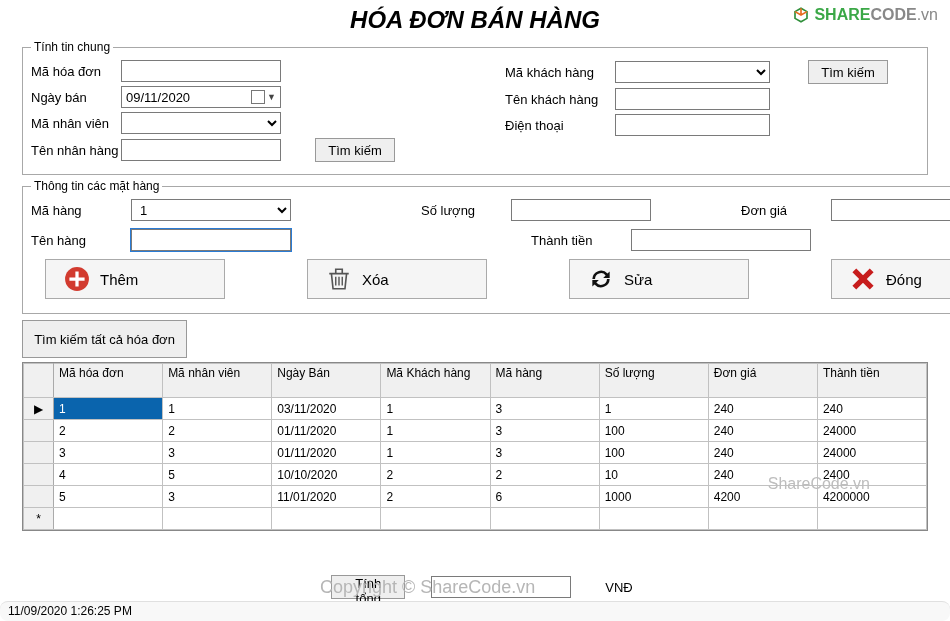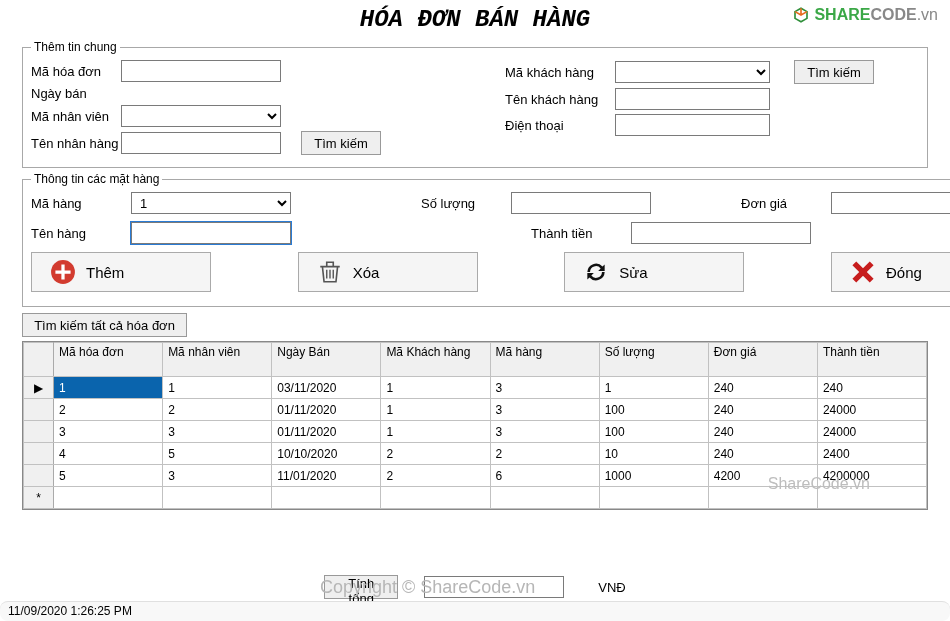--- a/index.html
+++ b/index.html
@@ -1,18 +1,18 @@
 <!DOCTYPE html>
 <html><head>
 <meta charset="utf-8">
 <style>
 * { box-sizing: border-box; margin: 0; padding: 0; font-family: "Segoe UI", Tahoma, sans-serif; }
 body { background: #fff; width: 950px; height: 621px; position: relative; font-size: 13px; overflow: hidden; }
 .header { position: relative; height: 38px; }
-.title { font-family: Liberation Mono, monospace; font-style: italic; font-weight: bold; font-size: 24px; text-align: center; padding-top: 6px; }
+.title { font-family: Liberation Sans, sans-serif; font-style: italic; font-weight: bold; font-size: 24px; text-align: center; padding-top: 6px; }
 .logo { position: absolute; top: 6px; right: 12px; font-weight: bold; color: #5e5e5e; font-size: 16px; display: flex; align-items: center; gap: 4px; }
 .logo .ico { width: 18px; height: 18px; }
 .logo strong { color: #3ba847; }
 .logo .c { color: #888; }
 .logo .vn { color: #888; font-weight: normal; }
 
 fieldset { border: 1px solid #a8a8a8; margin: 2px 22px 4px 22px; padding: 6px 8px 8px 8px; position: relative; }
 legend { font-size: 12px; padding: 0 3px; }
 
 .row { display: flex; align-items: center; margin-bottom: 4px; }
@@ -25,28 +25,28 @@
 select { height: 22px; background: #fff; }
 .w160 { width: 160px; }
 .w155 { width: 155px; }
 .w140 { width: 140px; }
 .w180 { width: 180px; }
 
 .datebox { display: inline-flex; align-items: center; width: 160px; height: 22px; border: 1px solid #7a7a7a; padding: 0 4px; }
 .datebox .cal { width: 14px; height: 14px; border: 1px solid #777; margin-left: auto; }
 .datebox .drop { font-size: 9px; margin-left: 2px; color: #444; }
 
-button { font-size: 13px; font-family: inherit; background: #efefef; border: 1px solid #999; height: 24px; padding: 0 10px; cursor: pointer; }
+button { font-size: 13px; font-family: inherit; background: #efefef; border: 1px solid #999; height: 24px; padding: 0 10px; cursor: pointer; margin-left: 14px; }
 button.w80 { width: 80px; }
 
 .btnrow { display: flex; justify-content: space-between; padding: 4px 0 6px 0; }
 .bigbtn { width: 180px; height: 40px; display: flex; align-items: center; justify-content: flex-start; padding-left: 18px; gap: 10px; border: 1px solid #aaa; background: #f5f5f5; font-size: 15px; }
 .bigbtn svg { width: 26px; height: 26px; }
 
-.searchall { margin: 2px 0 4px 22px; width: 165px; height: 24px; }
+.searchall { margin: 2px 0 4px 22px; width: 165px; height: 38px; }
 
 .table-wrap { margin: 0 22px; border: 1px solid #888; background: #fff; }
 table { border-collapse: collapse; width: 100%; table-layout: fixed; }
 th, td { border: 1px solid #c1c1c1; padding: 3px 5px; font-size: 12px; text-align: left; height: 22px; overflow: hidden; white-space: nowrap; }
 th { background: #f0f0f0; font-weight: normal; vertical-align: top; height: 34px; white-space: normal; line-height: 1.15; }
 .rowhdr { width: 30px; background: #f0f0f0; border-right: 1px solid #aaa; text-align: center; }
 .sel { background: #0a64ad; color: #fff; }
 
 .footer { position: absolute; bottom: 22px; left: 0; right: 0; display: flex; align-items: center; justify-content: center; gap: 26px; }
 .footer .copy { position: absolute; left: 320px; color: #b6b6b6; font-size: 18px; pointer-events: none; }
@@ -72,29 +72,34 @@
         <g fill="none" stroke="#2f8f3a" stroke-width="2.2">
           <path d="M12 3 L20 7.5 L20 16.5 L12 21 L4 16.5 L4 7.5 Z"></path>
           <path d="M12 3 L12 12 M4 7.5 L12 12 L20 7.5" stroke="#e86b1f"></path>
         </g>
       </svg>
     <span><strong>SHARE</strong><span class="c">CODE</span><span class="vn">.vn</span></span>
   </div>
 </div>
 
 <fieldset>
-  <legend>Thêm tin chung</legend>
+  <legend>Tính tin chung</legend>
   <div class="two">
     <div class="col">
       <div class="row">
         <span class="lbl">Mã hóa đơn</span>
         <input type="text" class="w160" value="" style="">
       </div>
       <div class="row">
         <span class="lbl">Ngày bán</span>
+        <span class="datebox">
+          <span>09/11/2020</span>
+          <span class="cal"></span>
+          <span class="drop">▼</span>
+        </span>
       </div>
       <div class="row">
         <span class="lbl">Mã nhân viên</span>
         <select class="w160"><option></option></select>
       </div>
       <div class="row">
         <span class="lbl">Tên nhân hàng</span>
         <input type="text" class="w160" value="" style="">
         <span style="width:20px"></span>
         <button class="w80">Tìm kiếm</button>

